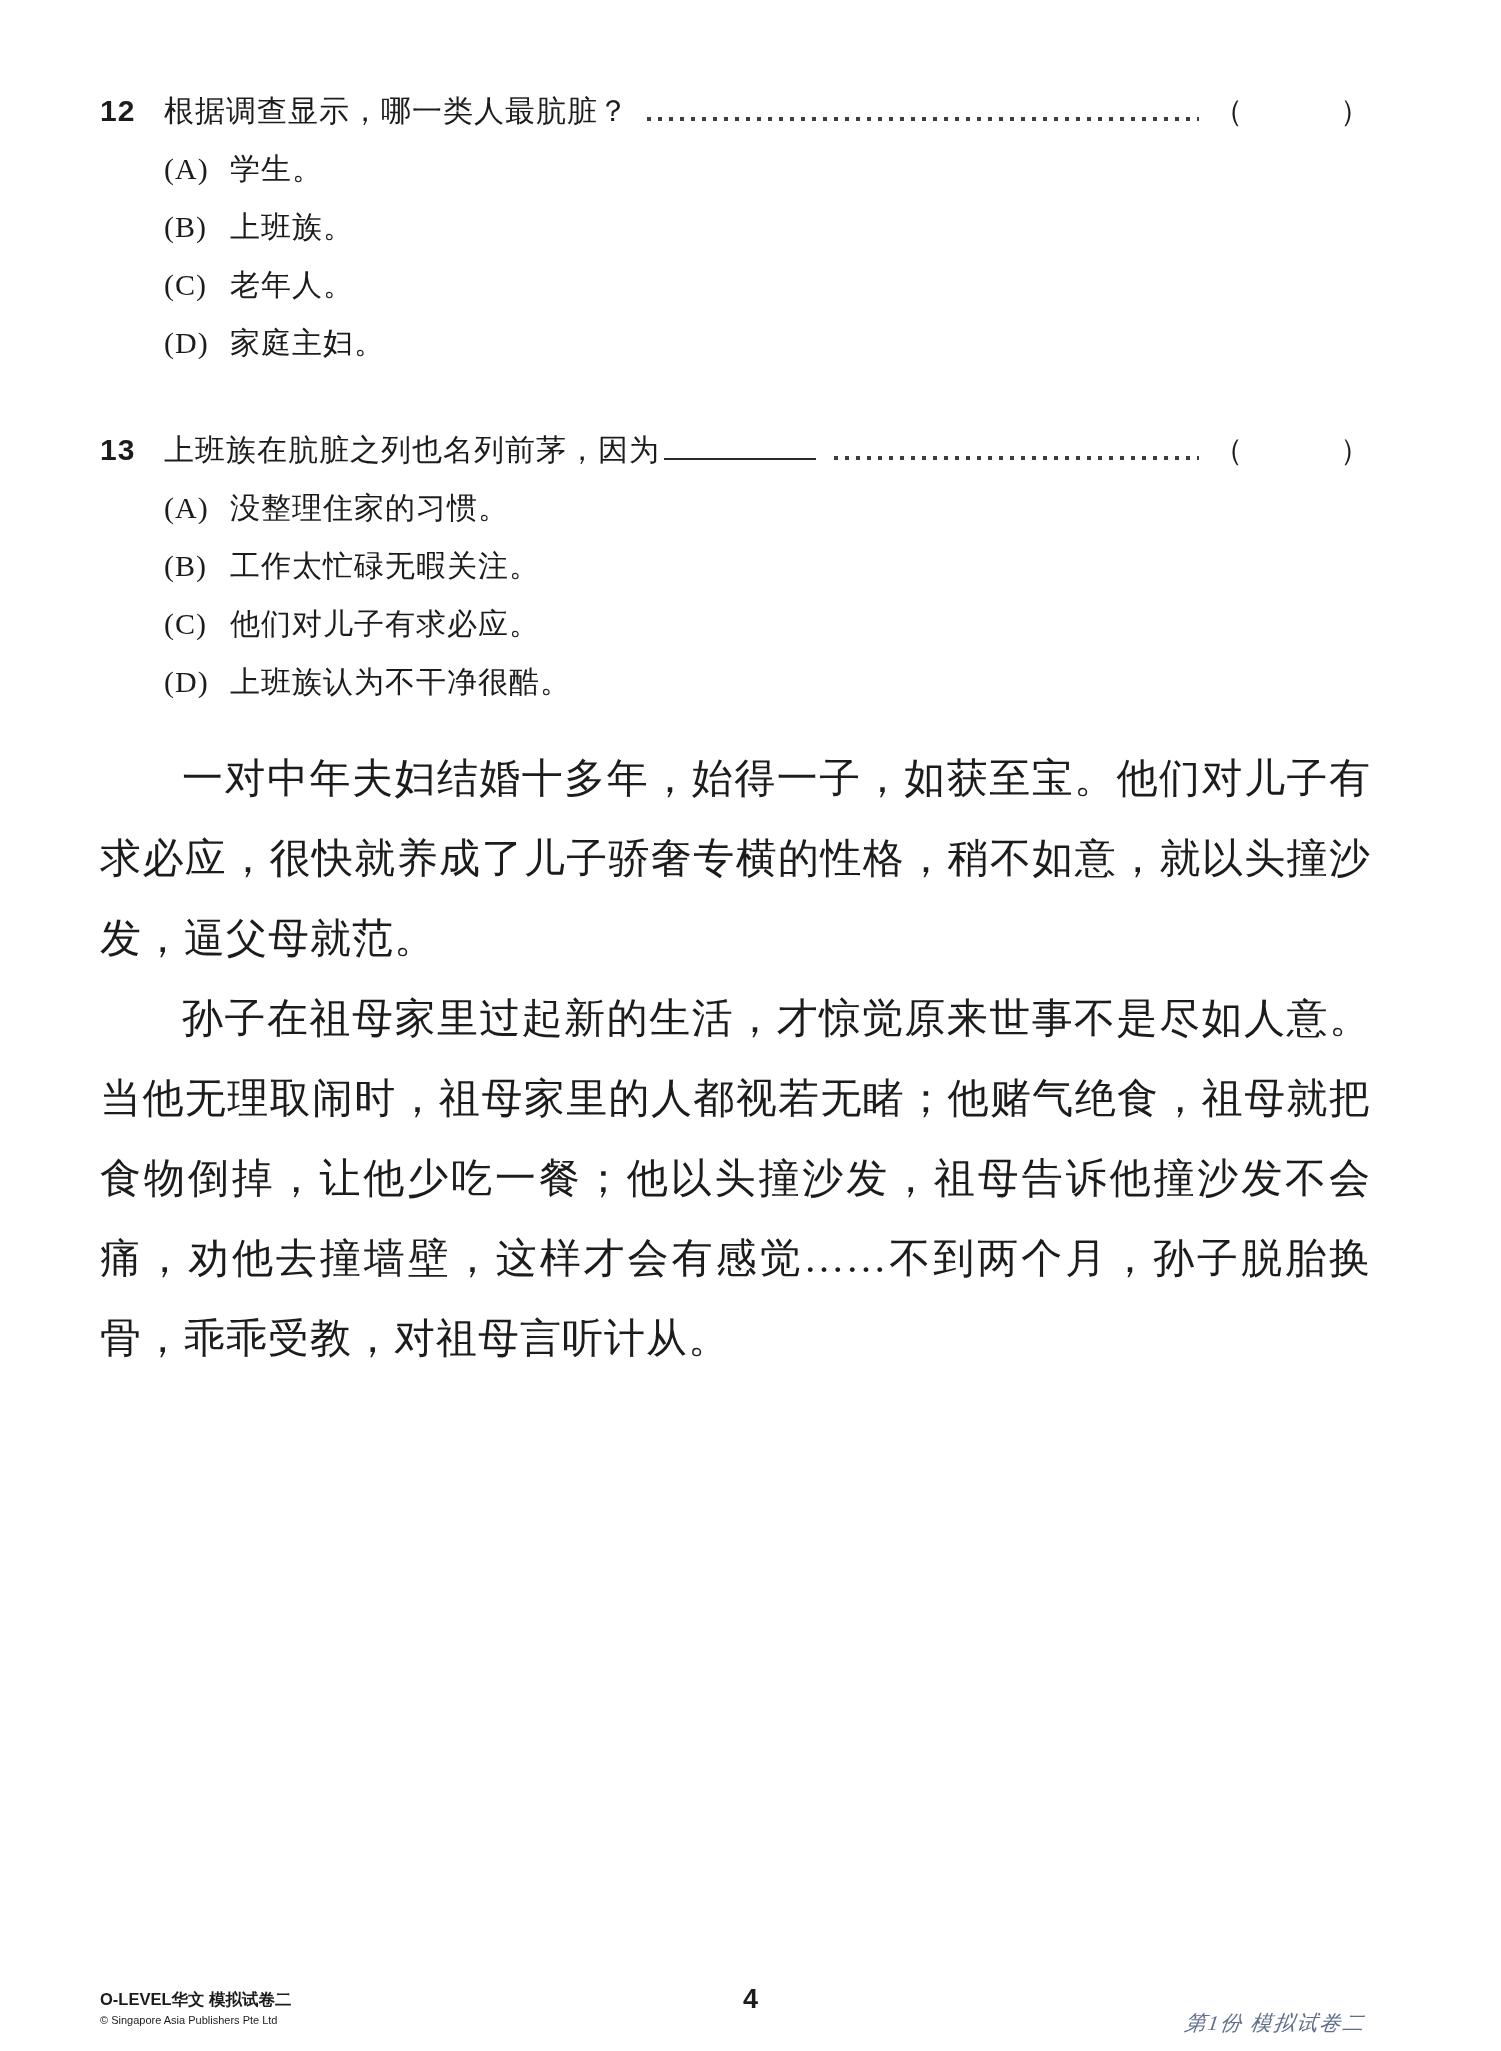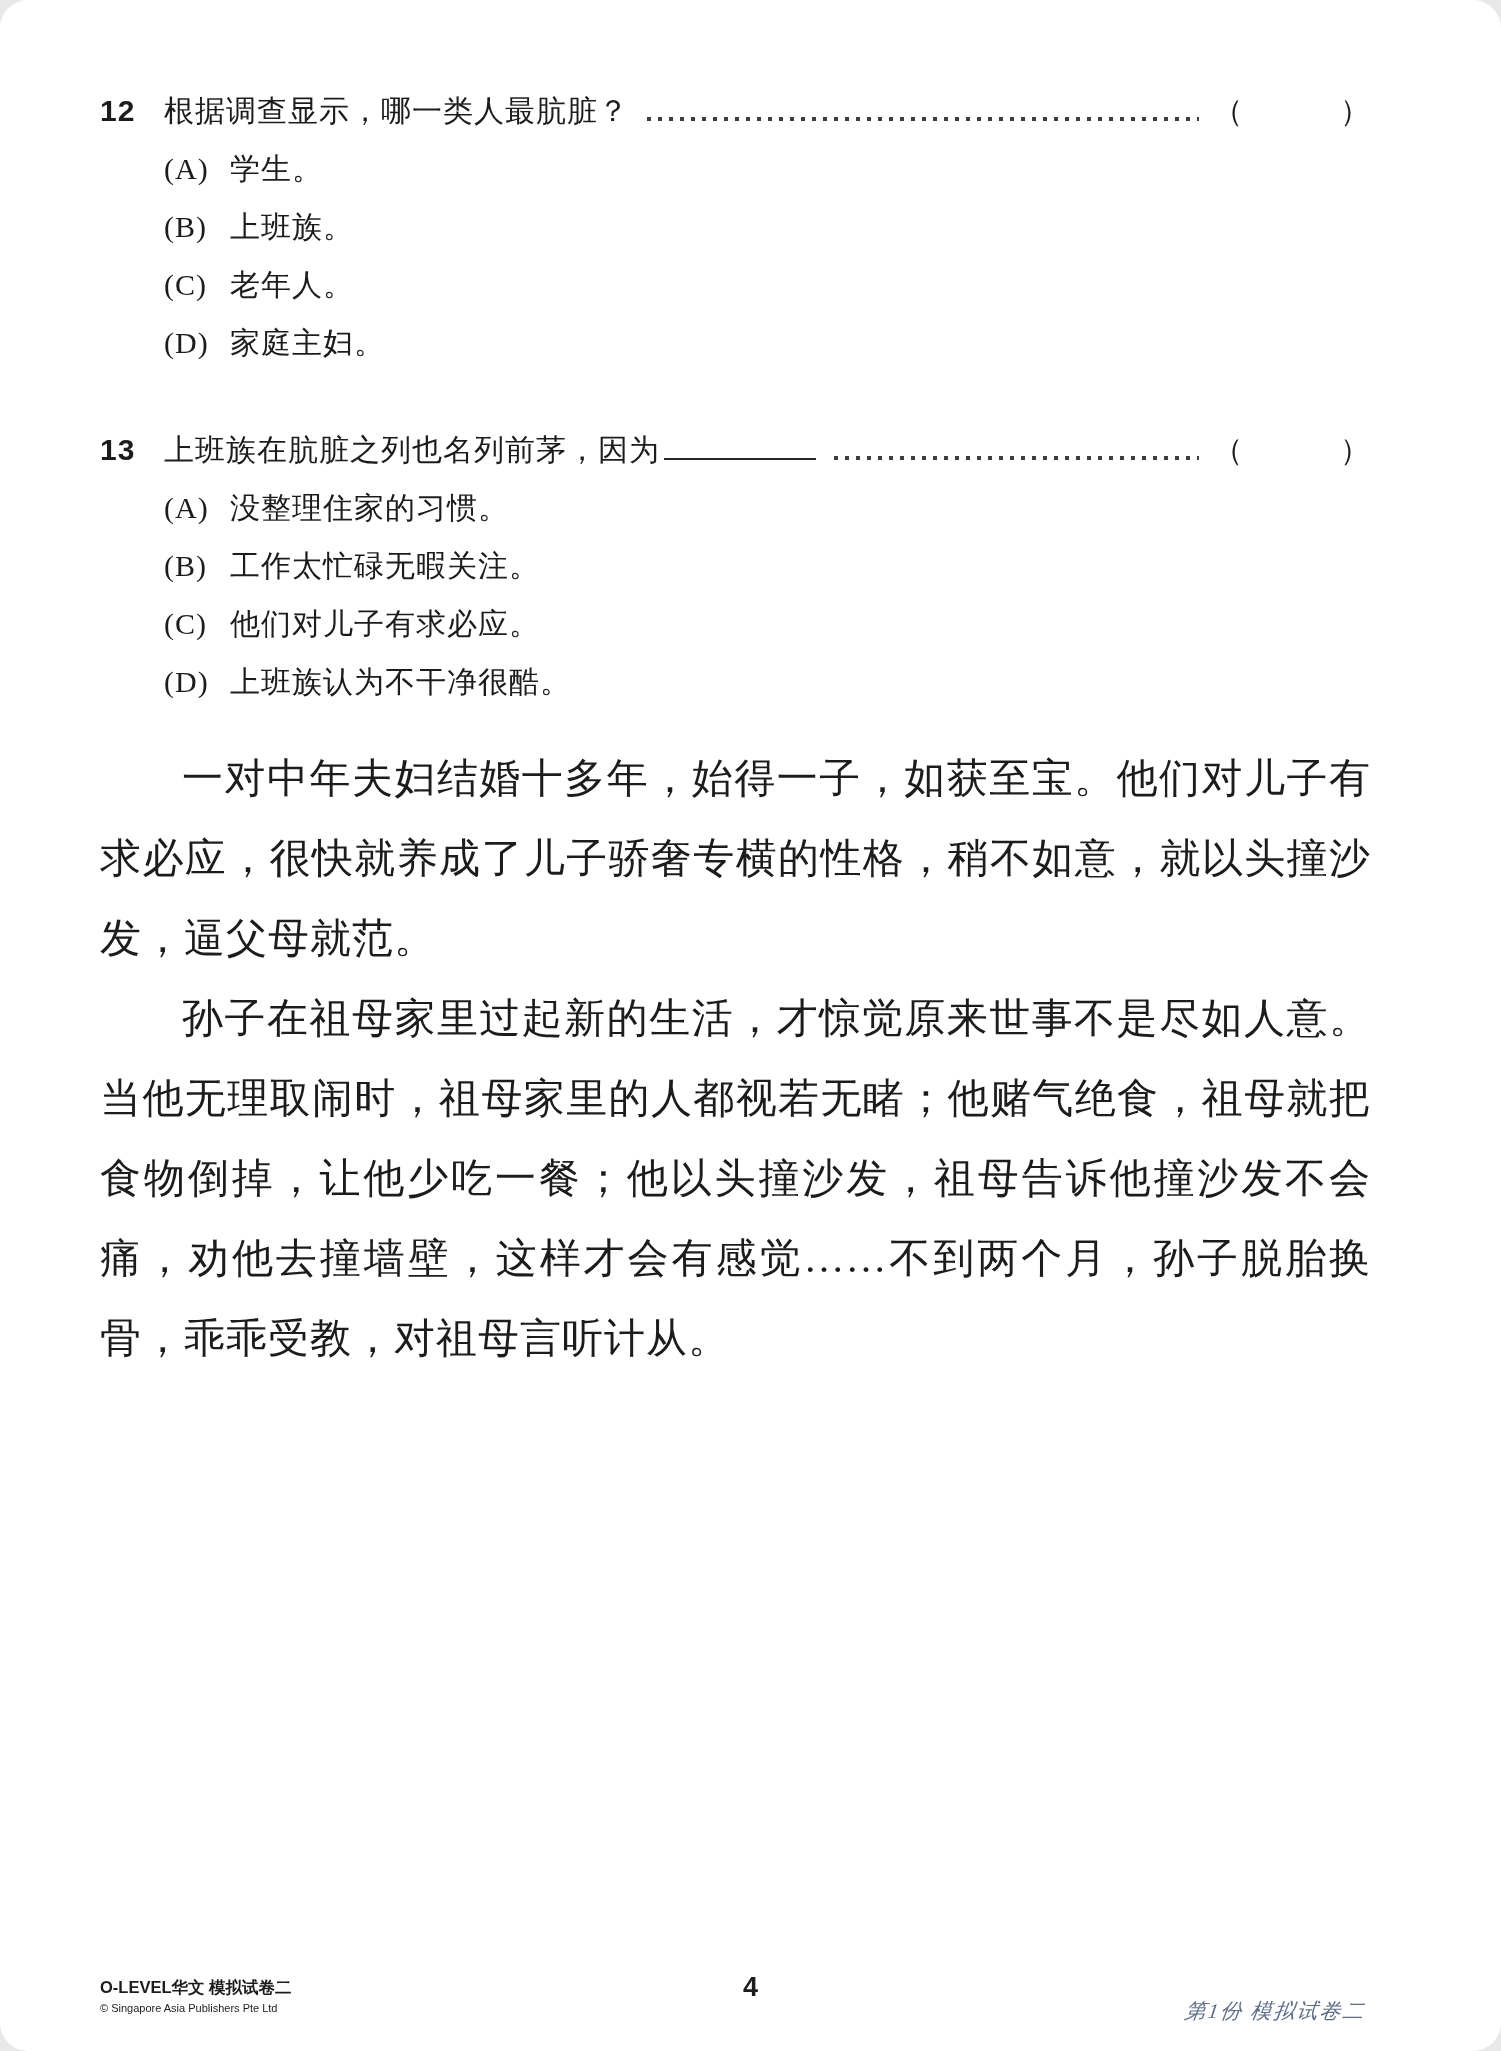--- a/index.html
+++ b/index.html
@@ -7,21 +7,20 @@
   .page {
     position: relative;
     width: 1501px;
     height: 2051px;
     margin: 0 auto;
     background: #ffffff;
     font-family: "Liberation Serif", "DejaVu Serif", serif;
     color: #1c1c1c;
     padding: 92px 130px 0 100px;
     overflow: hidden;
-    border-radius: 28px;
   }
 
   
   .question { margin: 0; }
   .q-line {
     display: flex;
     align-items: baseline;
     font-size: 30px;
     line-height: 38px;
     letter-spacing: 1px;
@@ -76,21 +75,21 @@
     font-size: 41px;
     line-height: 80px;
     letter-spacing: 1px;
     text-align: justify;
     text-indent: 2em;
   }
 
   
   .footer {
     position: absolute;
-    left: 0; right: 0; bottom: 16px;
+    left: 0; right: 0; bottom: 4px;
     height: 86px;
   }
   .footer-left {
     position: absolute;
     left: 100px;
     bottom: 16px;
     font-family: "Liberation Sans", "DejaVu Sans", sans-serif;
     line-height: 21px;
   }
   .footer-left .l1 { font-size: 16.5px; font-weight: bold; }

